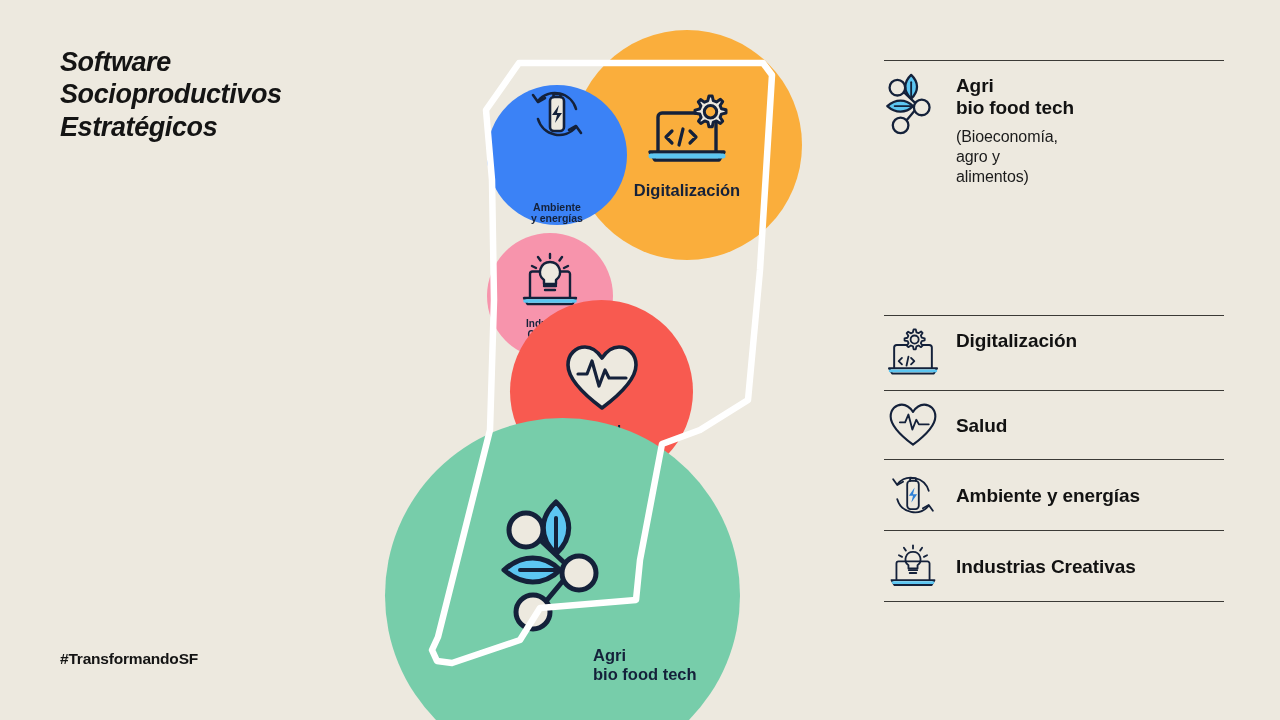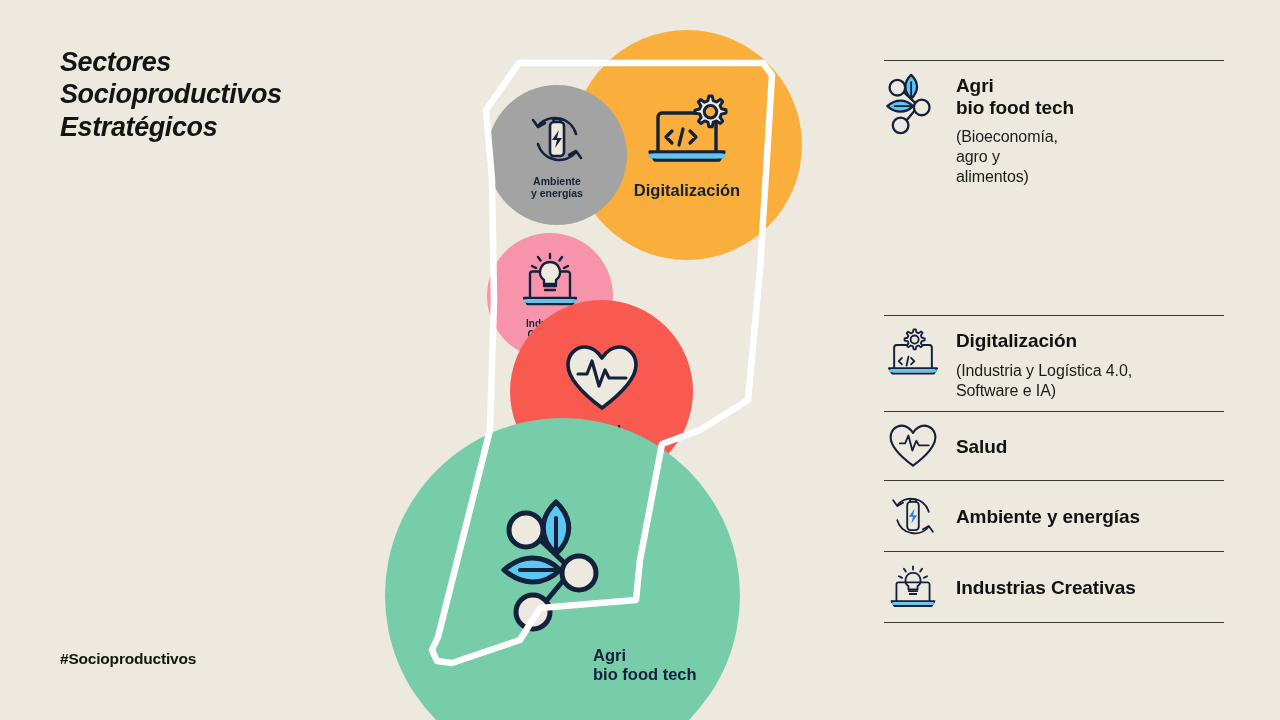--- a/index.html
+++ b/index.html
@@ -36,21 +36,21 @@
     align-items:center;justify-content:center;
   }
   .bubble .b-label{
     text-align:center;font-weight:bold;color:#14213a;
     line-height:1.12;white-space:pre-line;
   }
   .bubble .b-icon{display:block;}
 
   #bubble-orange{left:572px;top:30px;width:230px;height:230px;background:#FAAE3C;}
   #bubble-orange .b-label{font-size:16.5px;margin-top:7px;}
-  #bubble-blue{left:487px;top:85px;width:140px;height:140px;background:#a3a3a3;}
+  #bubble-blue{left:487px;top:85px;width:140px;height:140px;background:#3b82f6;justify-content:space-between;}
   #bubble-blue .b-label{font-size:10.5px;margin-top:4px;}
   #bubble-pink{left:487px;top:233px;width:126px;height:126px;background:#F794AC;}
   #bubble-pink .b-label{font-size:10px;margin-top:4px;}
   #bubble-red{left:510px;top:300px;width:183px;height:183px;background:#F85A50;}
   #bubble-red .b-label{font-size:14.5px;margin-top:6px;}
   #bubble-green{left:385px;top:418px;width:355px;height:355px;background:#77CDAA;}
   #bubble-green .b-label{
      position:absolute;left:208px;top:228px;
      font-size:16.5px;text-align:left;line-height:1.16;
   }
@@ -78,24 +78,24 @@
     font-size:16px;line-height:1.25;color:#1b1b1b;
     white-space:pre-line;margin-top:8px;letter-spacing:-0.1px;
   }
   .spacer-block{height:118px;}
 </style>
 </head>
 <body>
 
 <div id="stage">
 
-  <div class="title">Sectores
+  <div class="title">Software
 Socioproductivos
 Estratégicos</div>
-  <div class="hashtag">#Socioproductivos</div>
+  <div class="hashtag">#TransformandoSF</div>
 
   <div class="bubbles">
 
     <div class="bubble" id="bubble-orange">
       <span class="b-icon">
         <svg width="86" height="80" viewBox="0 0 86 80">
           <g fill="none" stroke="#14213a" stroke-width="3.4" stroke-linecap="round" stroke-linejoin="round">
             <path d="M14 62 V27 a4 4 0 0 1 4-4 h50 a4 4 0 0 1 4 4 V62"></path>
             <path d="M6 62 h74 l-5 8 H11 Z" fill="#EDE9DF"></path>
           </g>
@@ -232,22 +232,20 @@
             <path d="M26 46 l-5 5 5 5 M40 46 l5 5 -5 5 M36 44 l-3 14"></path>
           </g>
           <g transform="translate(30,2)">
             <path d="M14 0 l3.2 0 1.1 4.6 3.2 1.3 3.9-2.6 2.3 2.3-2.6 3.9 1.3 3.2 4.6 1.1 0 3.2-4.6 1.1-1.3 3.2 2.6 3.9-2.3 2.3-3.9-2.6-3.2 1.3-1.1 4.6-3.2 0-1.1-4.6-3.2-1.3-3.9 2.6-2.3-2.3 2.6-3.9-1.3-3.2L0 17.3 0 14.1l4.6-1.1 1.3-3.2L3.3 5.9 5.6 3.6l3.9 2.6 3.2-1.3z" fill="#EDE9DF" stroke="#14213a" stroke-width="2.8" stroke-linejoin="round"></path>
             <circle cx="15.5" cy="15.7" r="6.2" fill="#EDE9DF" stroke="#14213a" stroke-width="2.8"></circle>
           </g>
         </svg>
       </span>
       <span class="legend-txt">
         <span class="legend-title">Digitalización</span>
-        <span class="legend-sub" style="display:block">(Industria y Logística 4.0,
-Software e IA)</span>
       </span>
     </div>
 
     <div class="legend-rule"></div>
 
     <div class="legend-row compact">
       <span class="legend-ico">
         <svg width="50" height="46" viewBox="0 0 76 70">
           <path d="M38 65 C10 44 4 31 4 22 C4 11 12 4 21 4 C29 4 34 9 38 15 C42 9 47 4 55 4 C64 4 72 11 72 22 C72 31 66 44 38 65 Z" fill="none" stroke="#14213a" stroke-width="3.2" stroke-linejoin="round"></path>
           <path d="M18 31 h8 l5 -12 l6 23 l6 -15 l4 7 h15" fill="none" stroke="#14213a" stroke-width="2.8" stroke-linecap="round" stroke-linejoin="round"></path>

